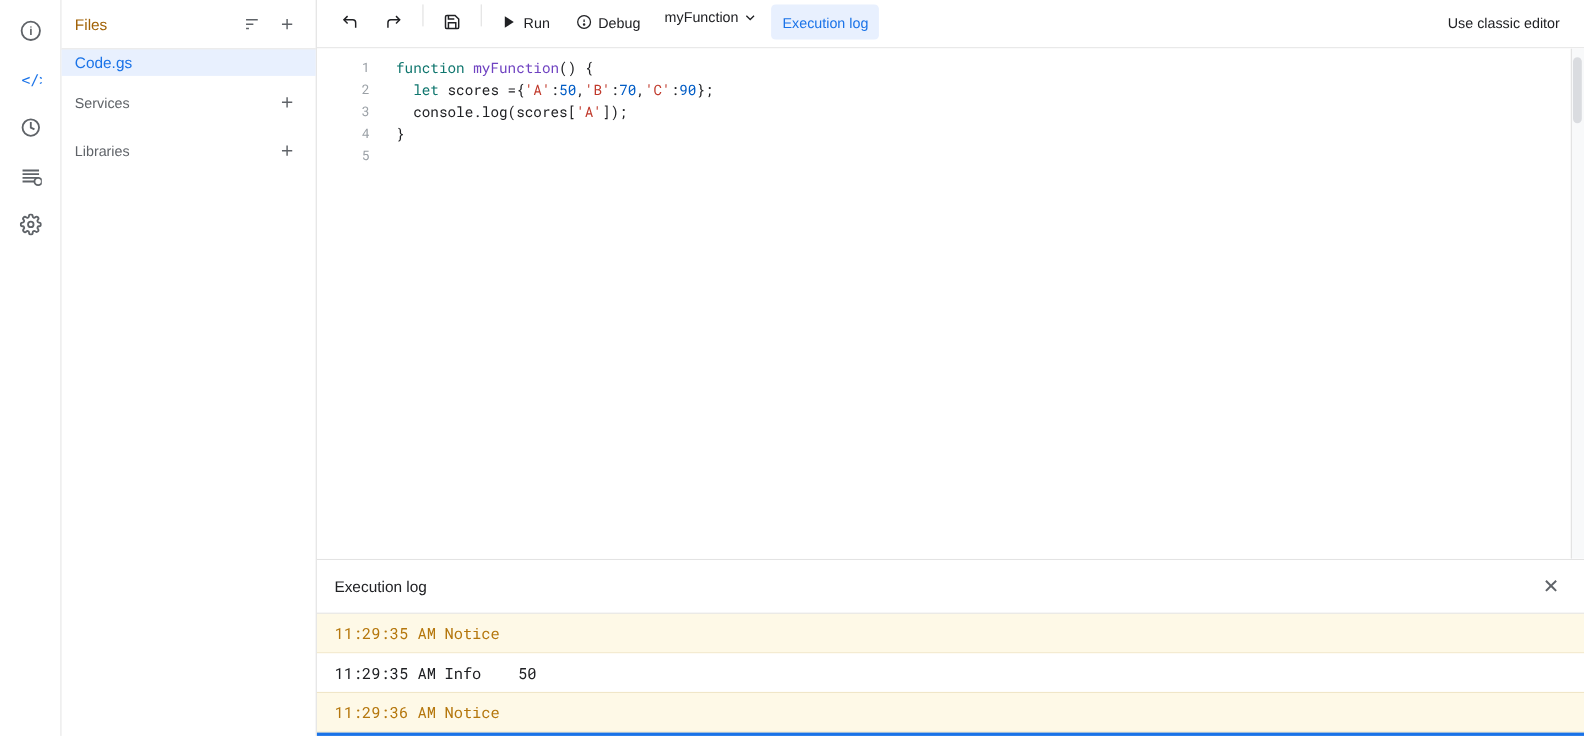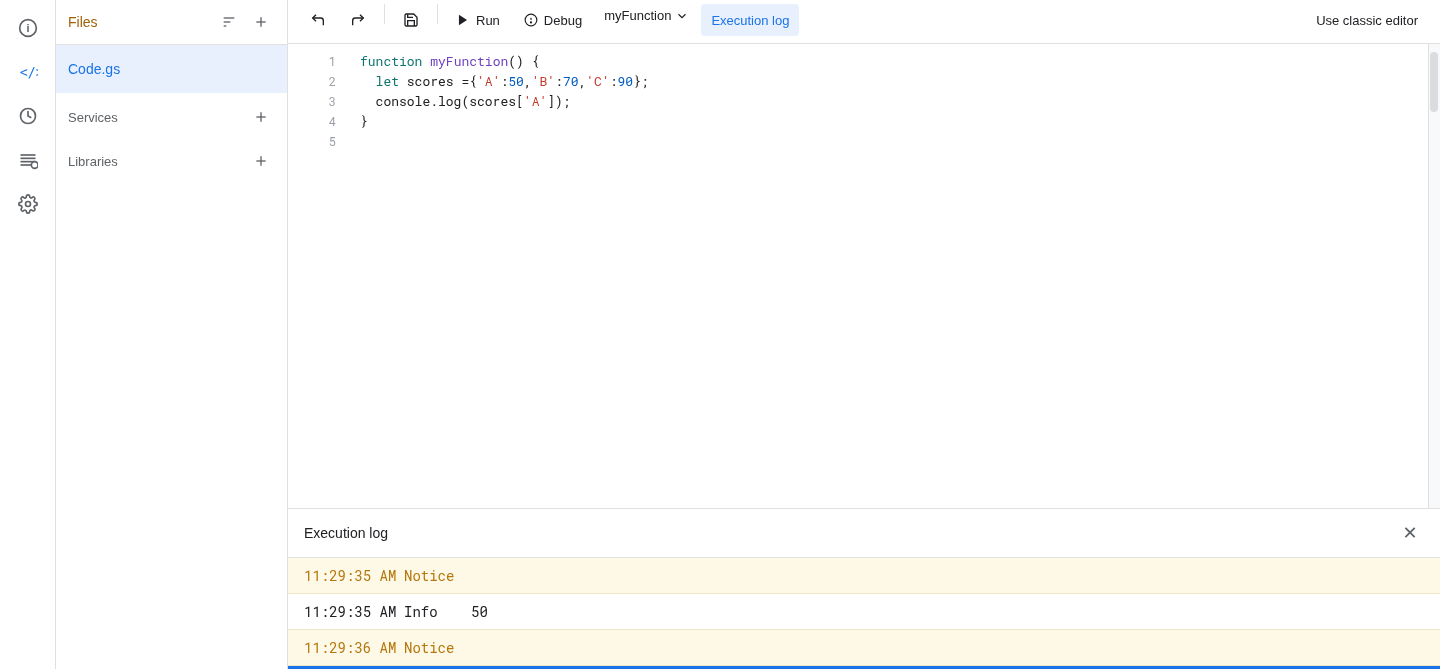--- a/index.html
+++ b/index.html
@@ -66,21 +66,21 @@
       display: flex;
       align-items: center;
       justify-content: center;
       color: #5f6368;
       border-radius: 4px;
     }
 
     .file-item {
       display: flex;
       align-items: center;
-      padding: 16px 12px;
+      padding: 4px 12px;
       cursor: pointer;
       font-size: 14px;
       color: #202124;
     }
     .file-item.active {
       background: #e8f0fe;
       color: #1a73e8;
     }
 
     .section-header {

